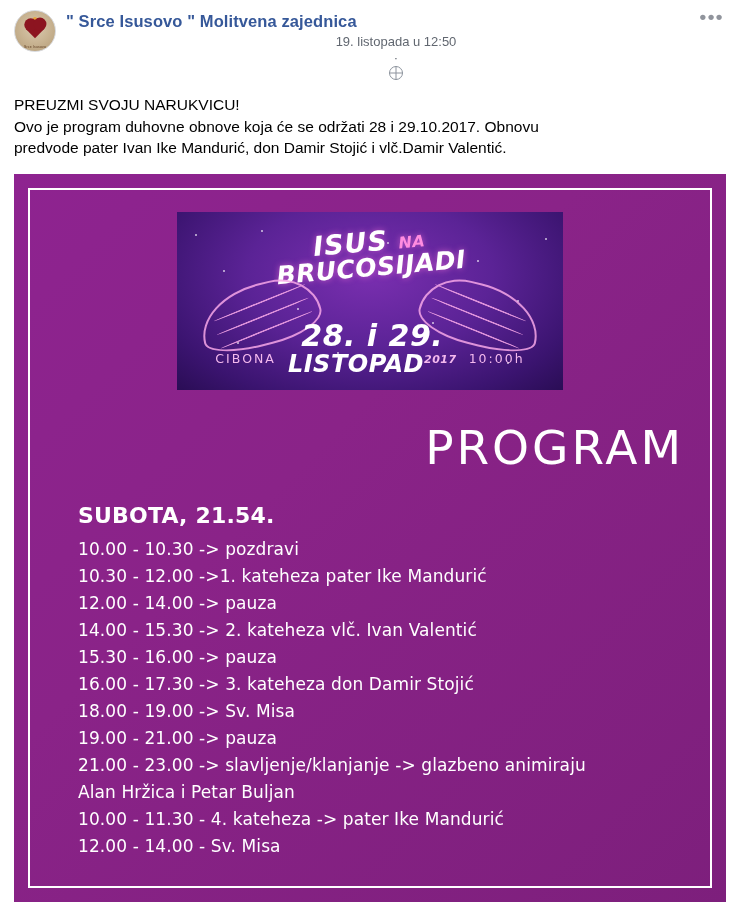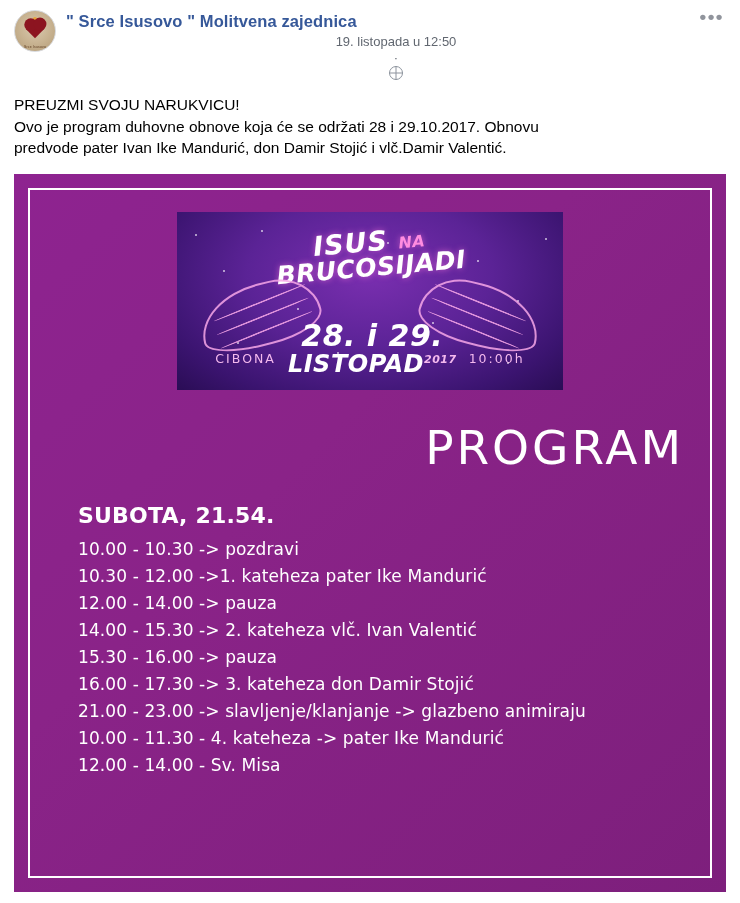--- a/index.html
+++ b/index.html
@@ -393,21 +393,24 @@
       <div class="program-title">PROGRAM</div>
 
       <div>
         <div class="day-heading">SUBOTA, 21.54.</div>
         <div class="line">10.00 - 10.30 -&gt; pozdravi</div>
         <div class="line">10.30 - 12.00 -&gt;1. kateheza pater Ike Mandurić</div>
         <div class="line">12.00 - 14.00 -&gt; pauza</div>
         <div class="line">14.00 - 15.30 -&gt; 2. kateheza vlč. Ivan Valentić</div>
         <div class="line">15.30 - 16.00 -&gt; pauza</div>
         <div class="line">16.00 - 17.30 -&gt; 3. kateheza don Damir Stojić</div>
+        <div class="line">18.00 - 19.00 -&gt; Sv. Misa</div>
+        <div class="line">19.00 - 21.00 -&gt; pauza</div>
         <div class="line">21.00 - 23.00 -&gt; slavljenje/klanjanje -&gt; glazbeno animiraju</div>
+        <div class="line">Alan Hržica i Petar Buljan</div>
       </div>
 
       <div>
         <div class="line">10.00 - 11.30 - 4. kateheza -&gt; pater Ike Mandurić</div>
         <div class="line">12.00 - 14.00 - Sv. Misa</div>
       </div>
 
     </div>
   </div>
 </div>

